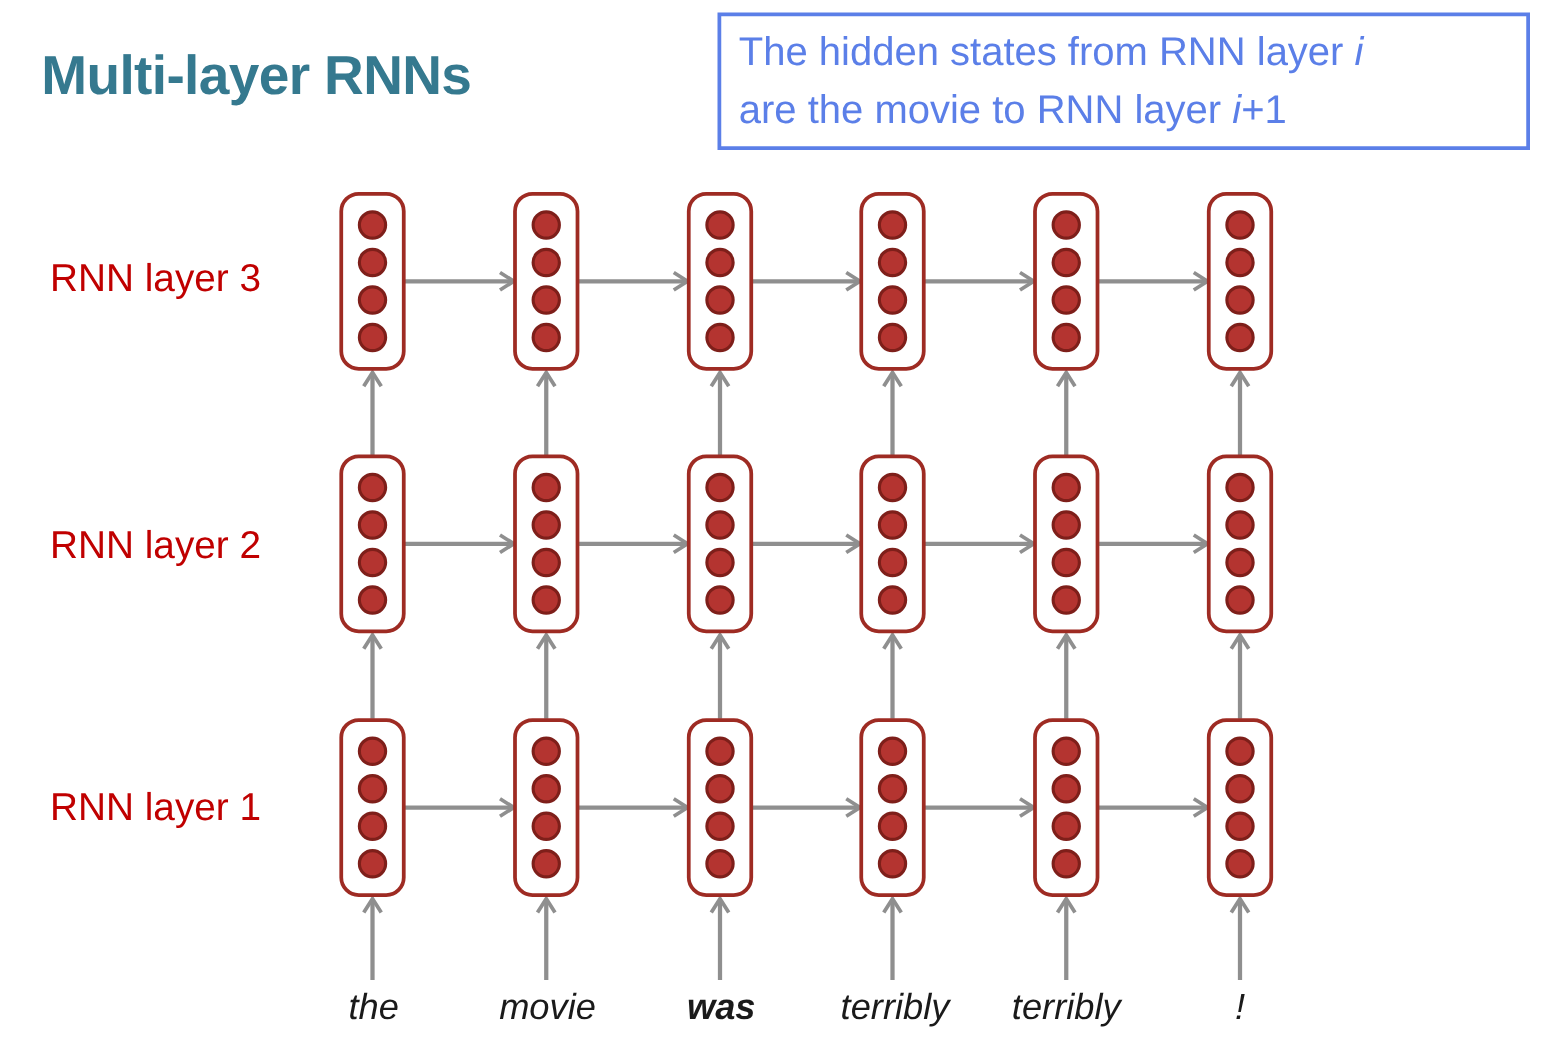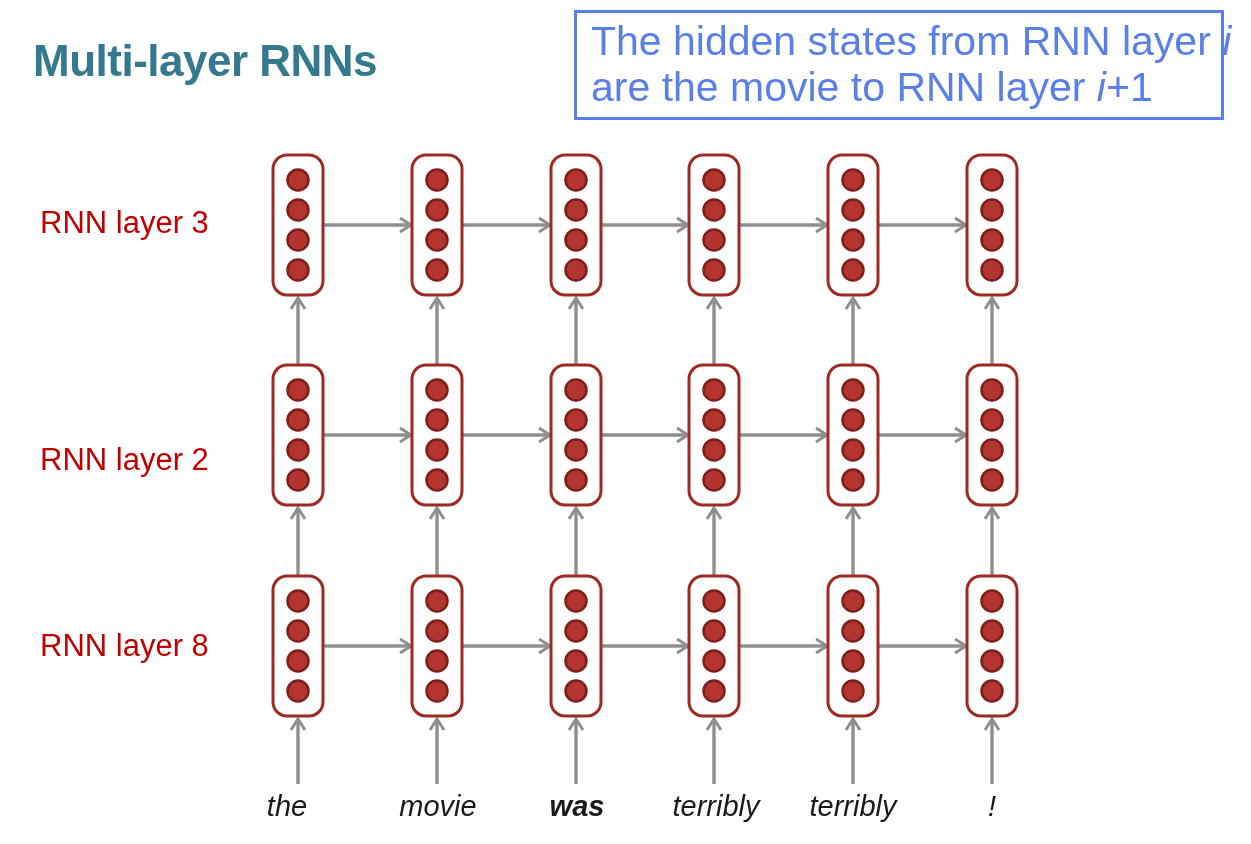--- a/index.html
+++ b/index.html
@@ -24,71 +24,71 @@
   }
   #note-box {
     position: absolute;
     left: 574px;
     top: 10px;
     width: 616px;
     height: 94px;
     border: 3px solid var(--note-border, #5B7FE8);
     padding: 5px 14px;
     color: var(--note-color, #5B7FE8);
-    font-size: 41px;
+    font-size: 32px;
     line-height: 46px;
     background: #ffffff;
   }
   .note-line { white-space: nowrap; }
   .it { font-style: italic; }
   .layer-label {
     position: absolute;
     left: 40px;
     width: 210px;
     height: 34px;
     line-height: 34px;
     font-size: 31px;
     color: var(--label-color, #C00000);
     white-space: nowrap;
   }
   .label-0 { top: 206px; }
-  .label-1 { top: 419px; margin-top: 24px; }
+  .label-1 { top: 419px; }
   .label-2 { top: 629px; }
   #diagram-svg { position: absolute; left: 0; top: 0; }
   .word {
     position: absolute;
     top: 790px;
     transform: translateX(-50%);
     font-size: 29px;
     font-style: italic;
     color: var(--word-color, #1A1A1A);
     white-space: nowrap;
   }
-  .word-0 { left: 287px; }
+  .word-0 { left: 299px; }
   .word-1 { left: 438px; }
   .word-2 { left: 577px; font-weight: bold; }
   .word-3 { left: 716px; }
   .word-4 { left: 853px; }
   .word-5 { left: 992px; }
 </style>
 </head>
 <body>
 
 <div id="slide">
 
   <div id="title">Multi-layer RNNs</div>
 
   <div id="note-box">
     <div class="note-line"><span>The hidden states from RNN layer </span><span class="it">i</span></div>
     <div class="note-line"><span>are the movie to RNN layer </span><span class="it">i</span><span>+1</span></div>
   </div>
 
   <div class="layer-label label-0">RNN layer 3</div>
   <div class="layer-label label-1">RNN layer 2</div>
-  <div class="layer-label label-2">RNN layer 8</div>
+  <div class="layer-label label-2">RNN layer 1</div>
 
   <svg id="diagram-svg" width="1251" height="844" viewBox="0 0 1251 844">
       <defs>
         <marker id="ah" markerUnits="userSpaceOnUse" markerWidth="18" markerHeight="20" refX="11" refY="9" orient="auto">
           <path d="M2,2 L13,9 L2,16" fill="none" stroke="#8F8F8F" stroke-width="3"></path>
         </marker>
       </defs>
       <line x1="324" y1="225" x2="409" y2="225" stroke="#8F8F8F" stroke-width="3.4" marker-end="url(#ah)"></line>
       <line x1="463" y1="225" x2="548" y2="225" stroke="#8F8F8F" stroke-width="3.4" marker-end="url(#ah)"></line>
       <line x1="602" y1="225" x2="686" y2="225" stroke="#8F8F8F" stroke-width="3.4" marker-end="url(#ah)"></line>

